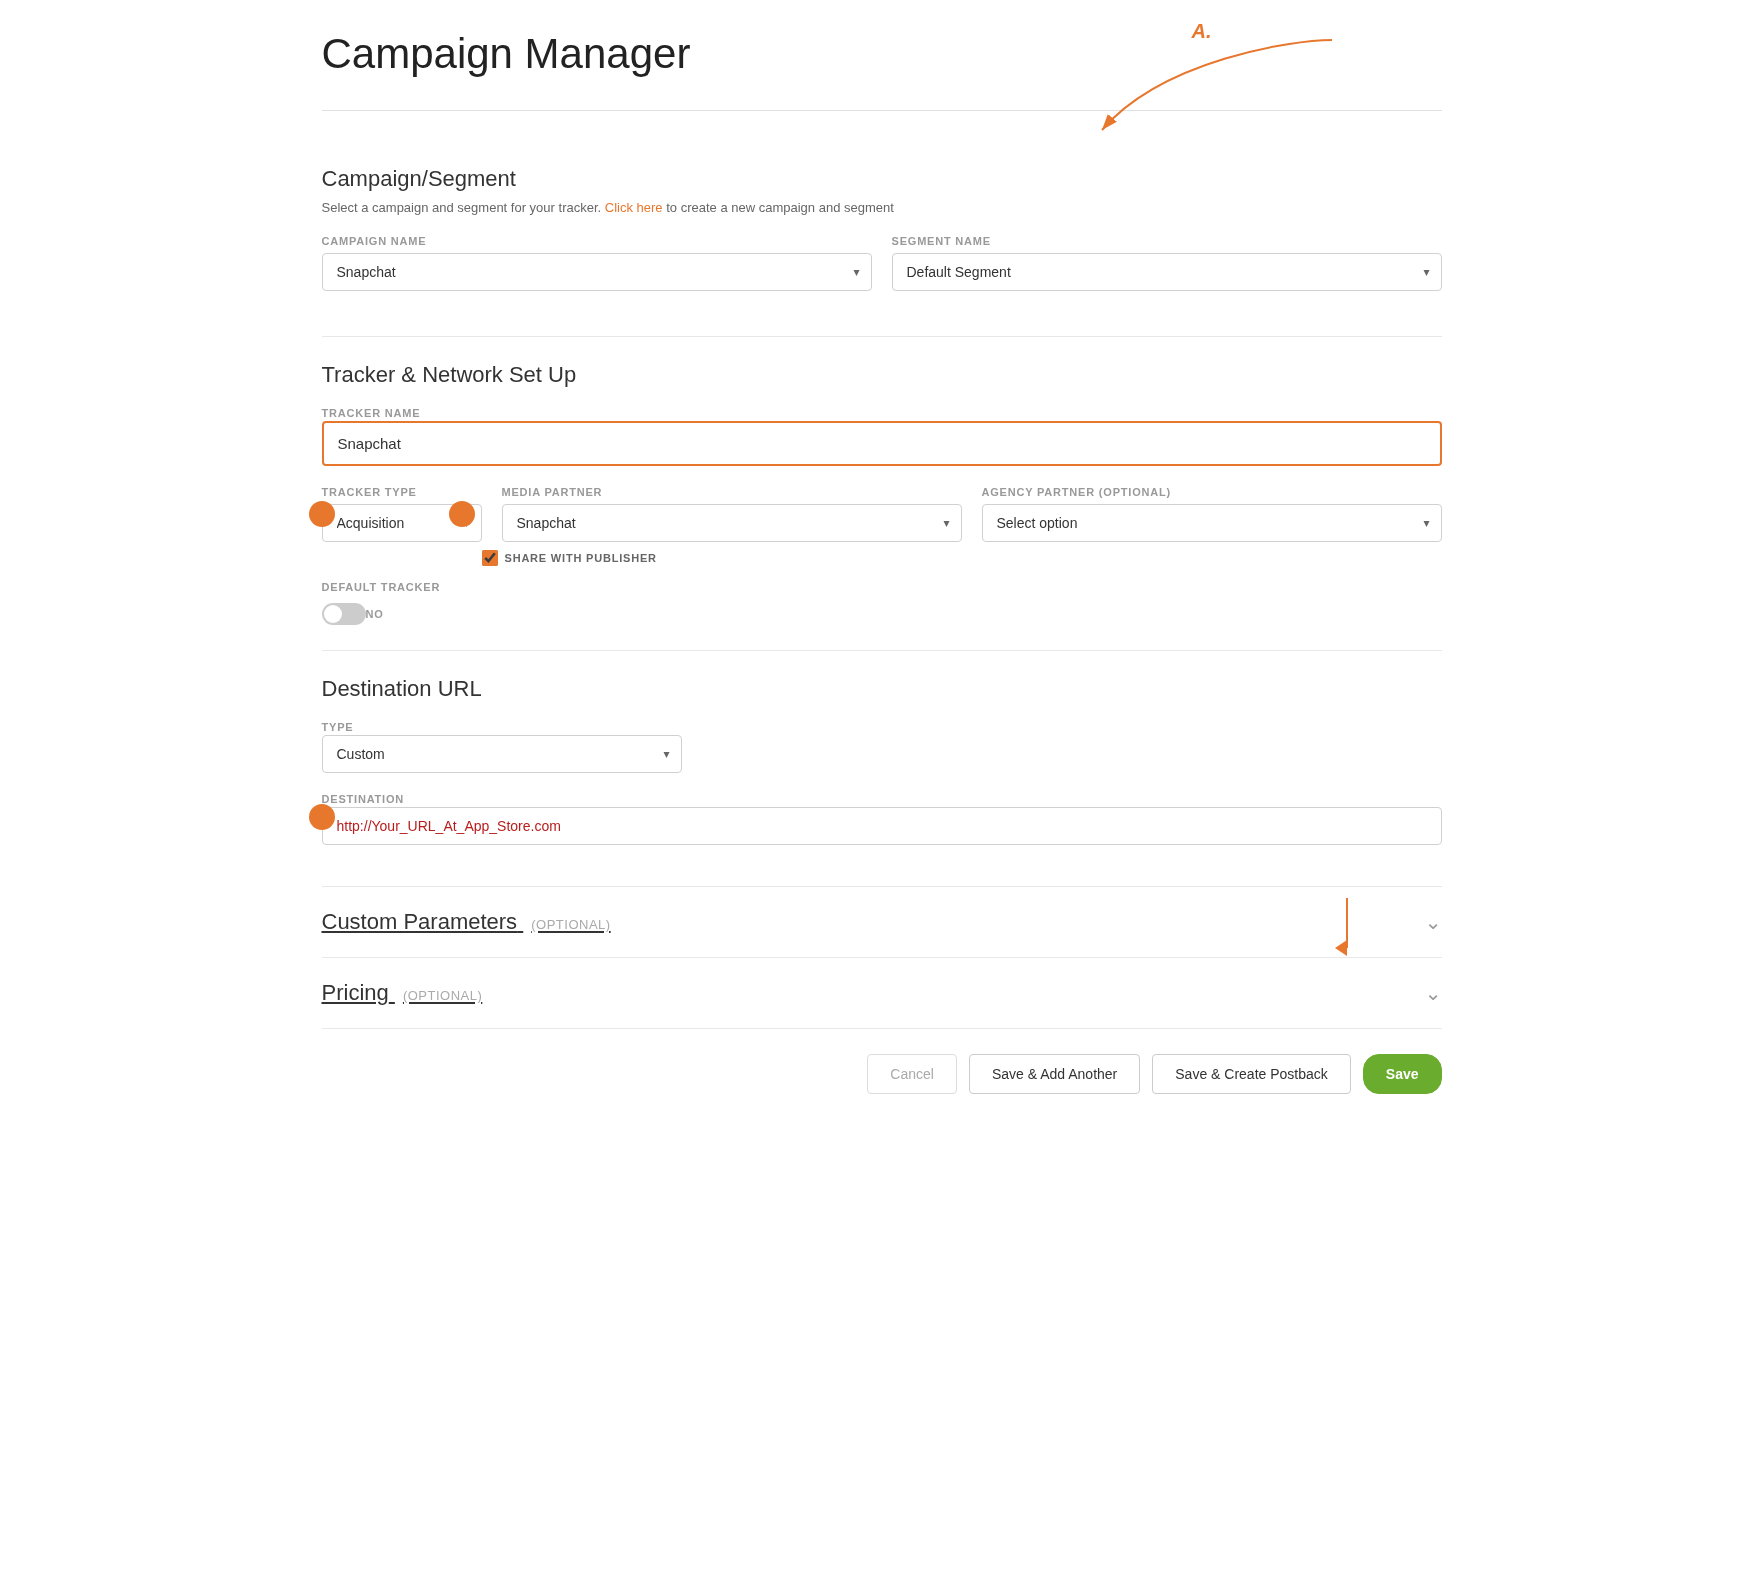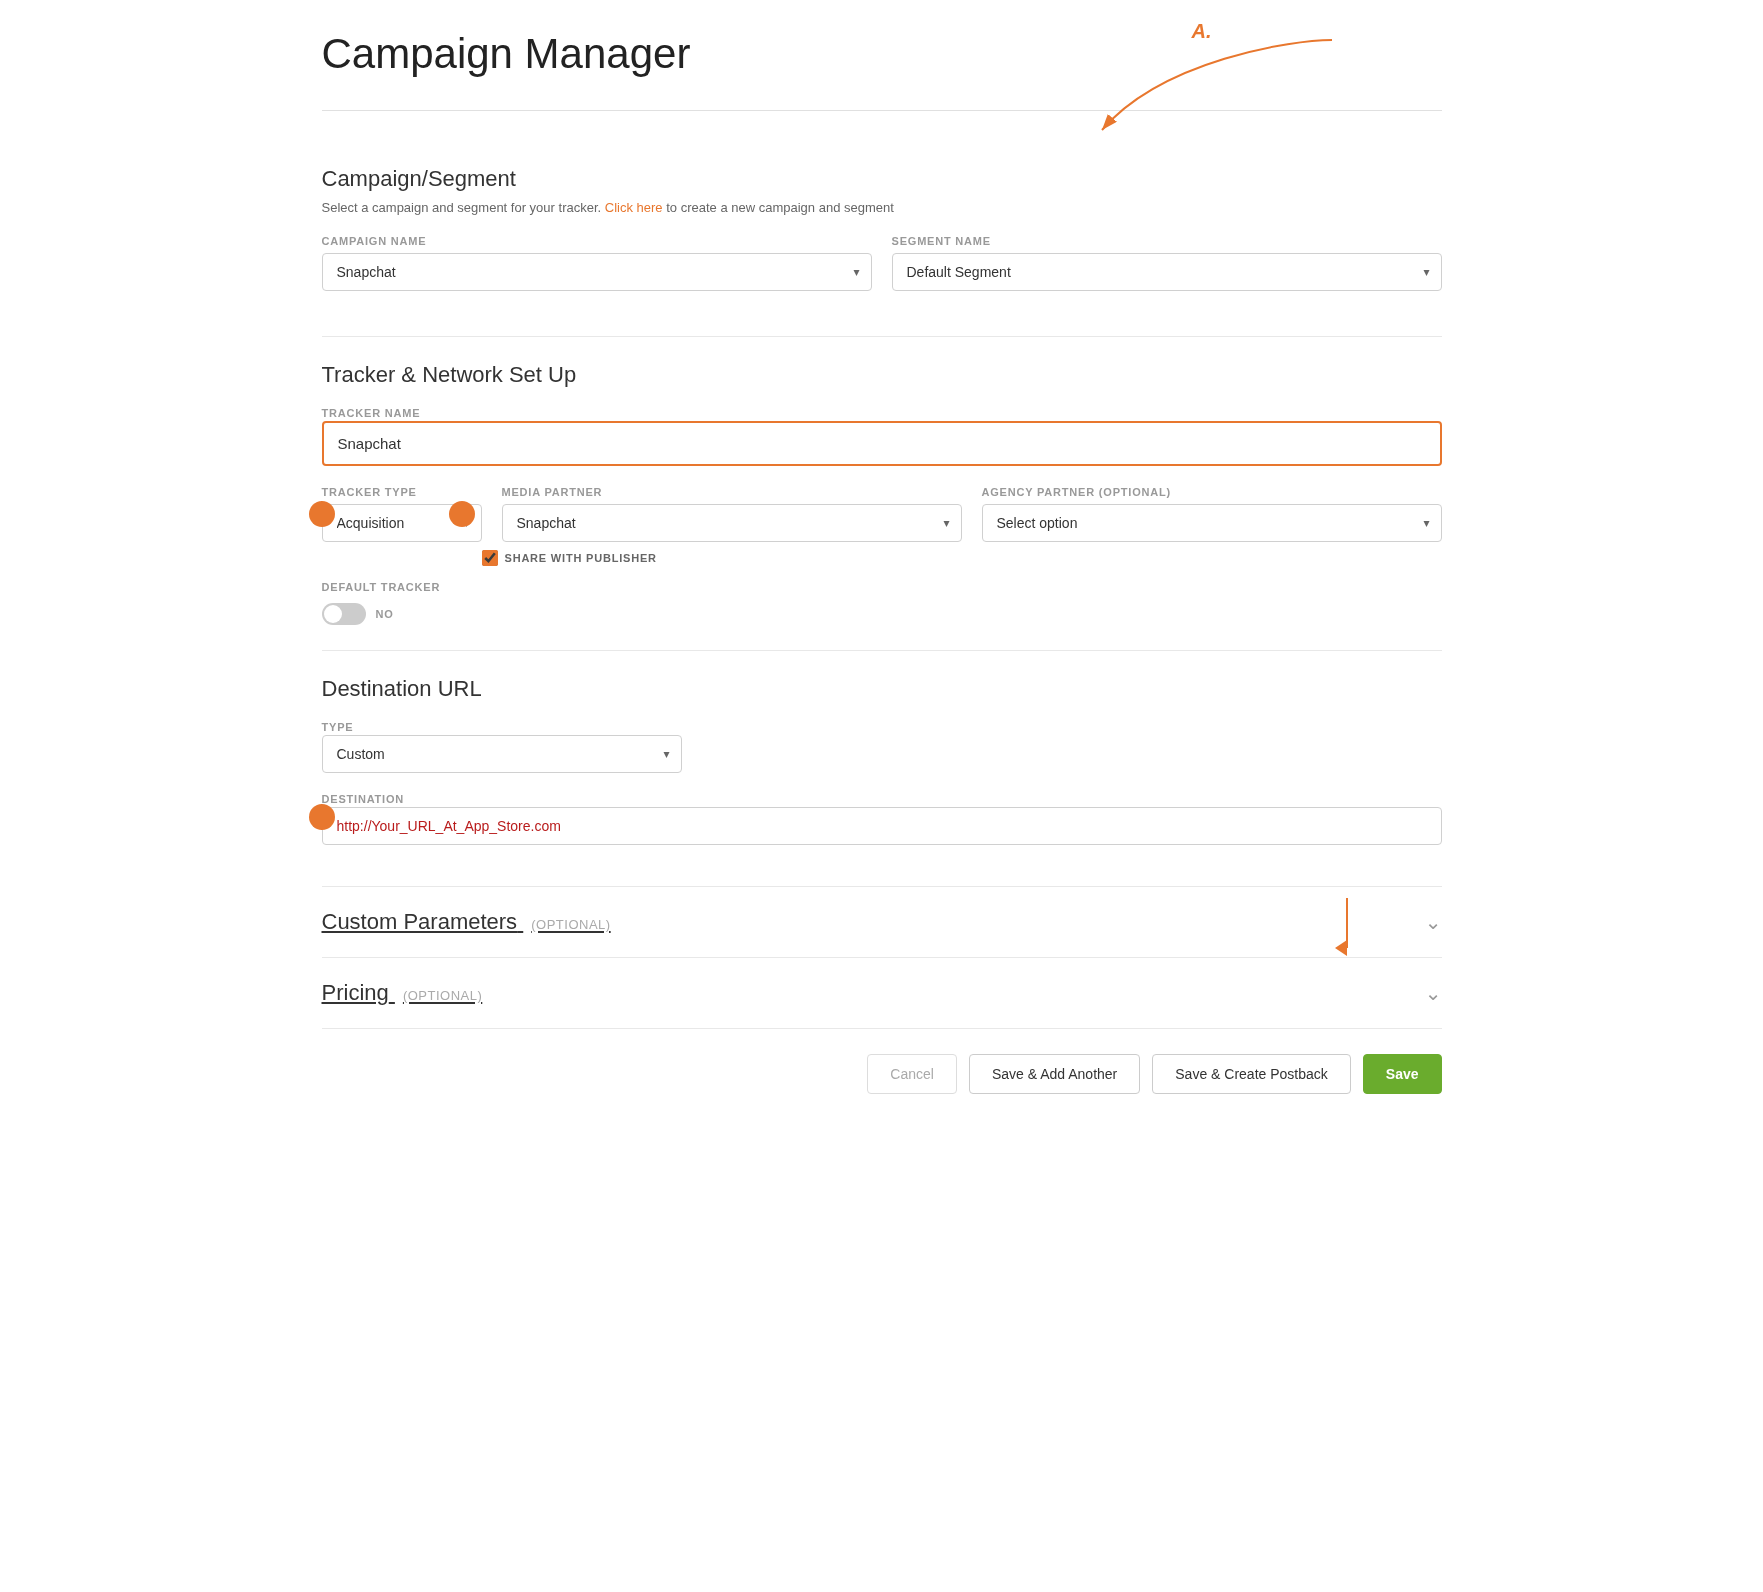--- a/index.html
+++ b/index.html
@@ -115,21 +115,20 @@
     .checkbox-label {
       font-size: 11px;
       font-weight: 600;
       letter-spacing: 0.8px;
       text-transform: uppercase;
       color: #666;
     }
     .toggle-row {
       display: flex;
       align-items: center;
-      gap: 10px;
       margin-top: 10px;
     }
     .toggle-track {
       width: 44px;
       height: 22px;
       background: #ccc;
       border-radius: 11px;
       position: relative;
       cursor: pointer;
     }
@@ -195,20 +194,21 @@
     }
     .btn-cancel {
       color: #aaa;
       border-color: #ddd;
     }
     .btn-primary {
       background: #6aac2d;
       color: #fff;
       border-color: #6aac2d;
       font-weight: 600;
+      border-radius: 16px;
     }
     .destination-dot {
       position: absolute;
       left: -13px;
       top: 50%;
       transform: translateY(-50%);
       width: 26px;
       height: 26px;
       background: #e8772e;
       border-radius: 50%;

